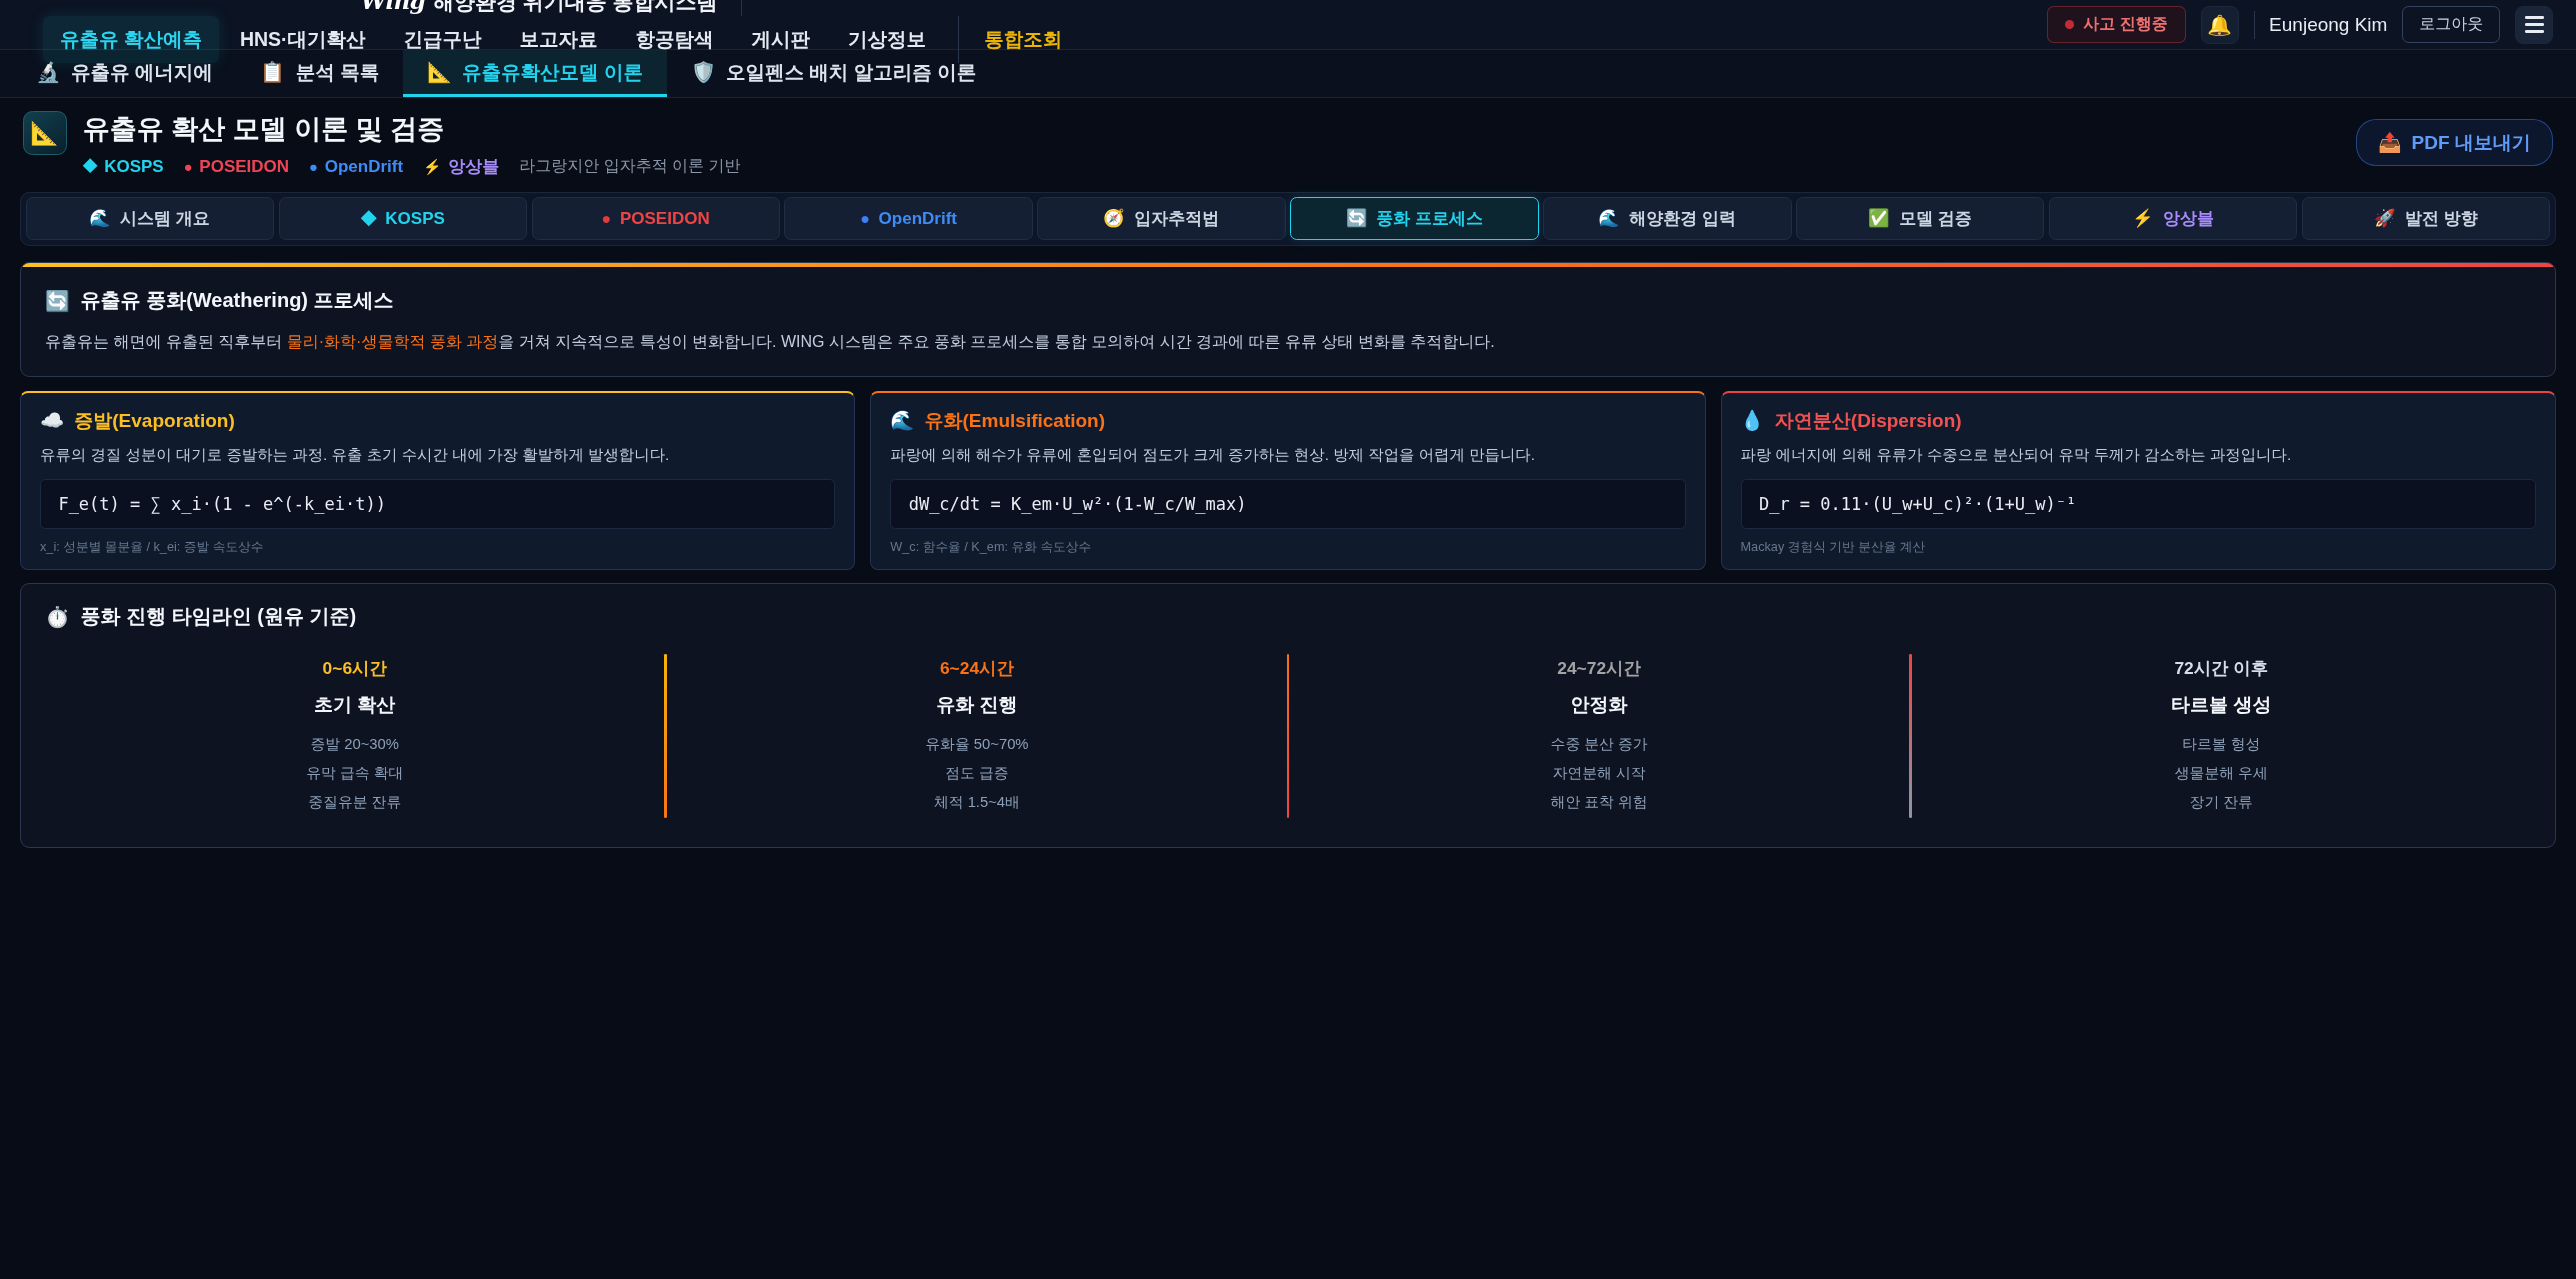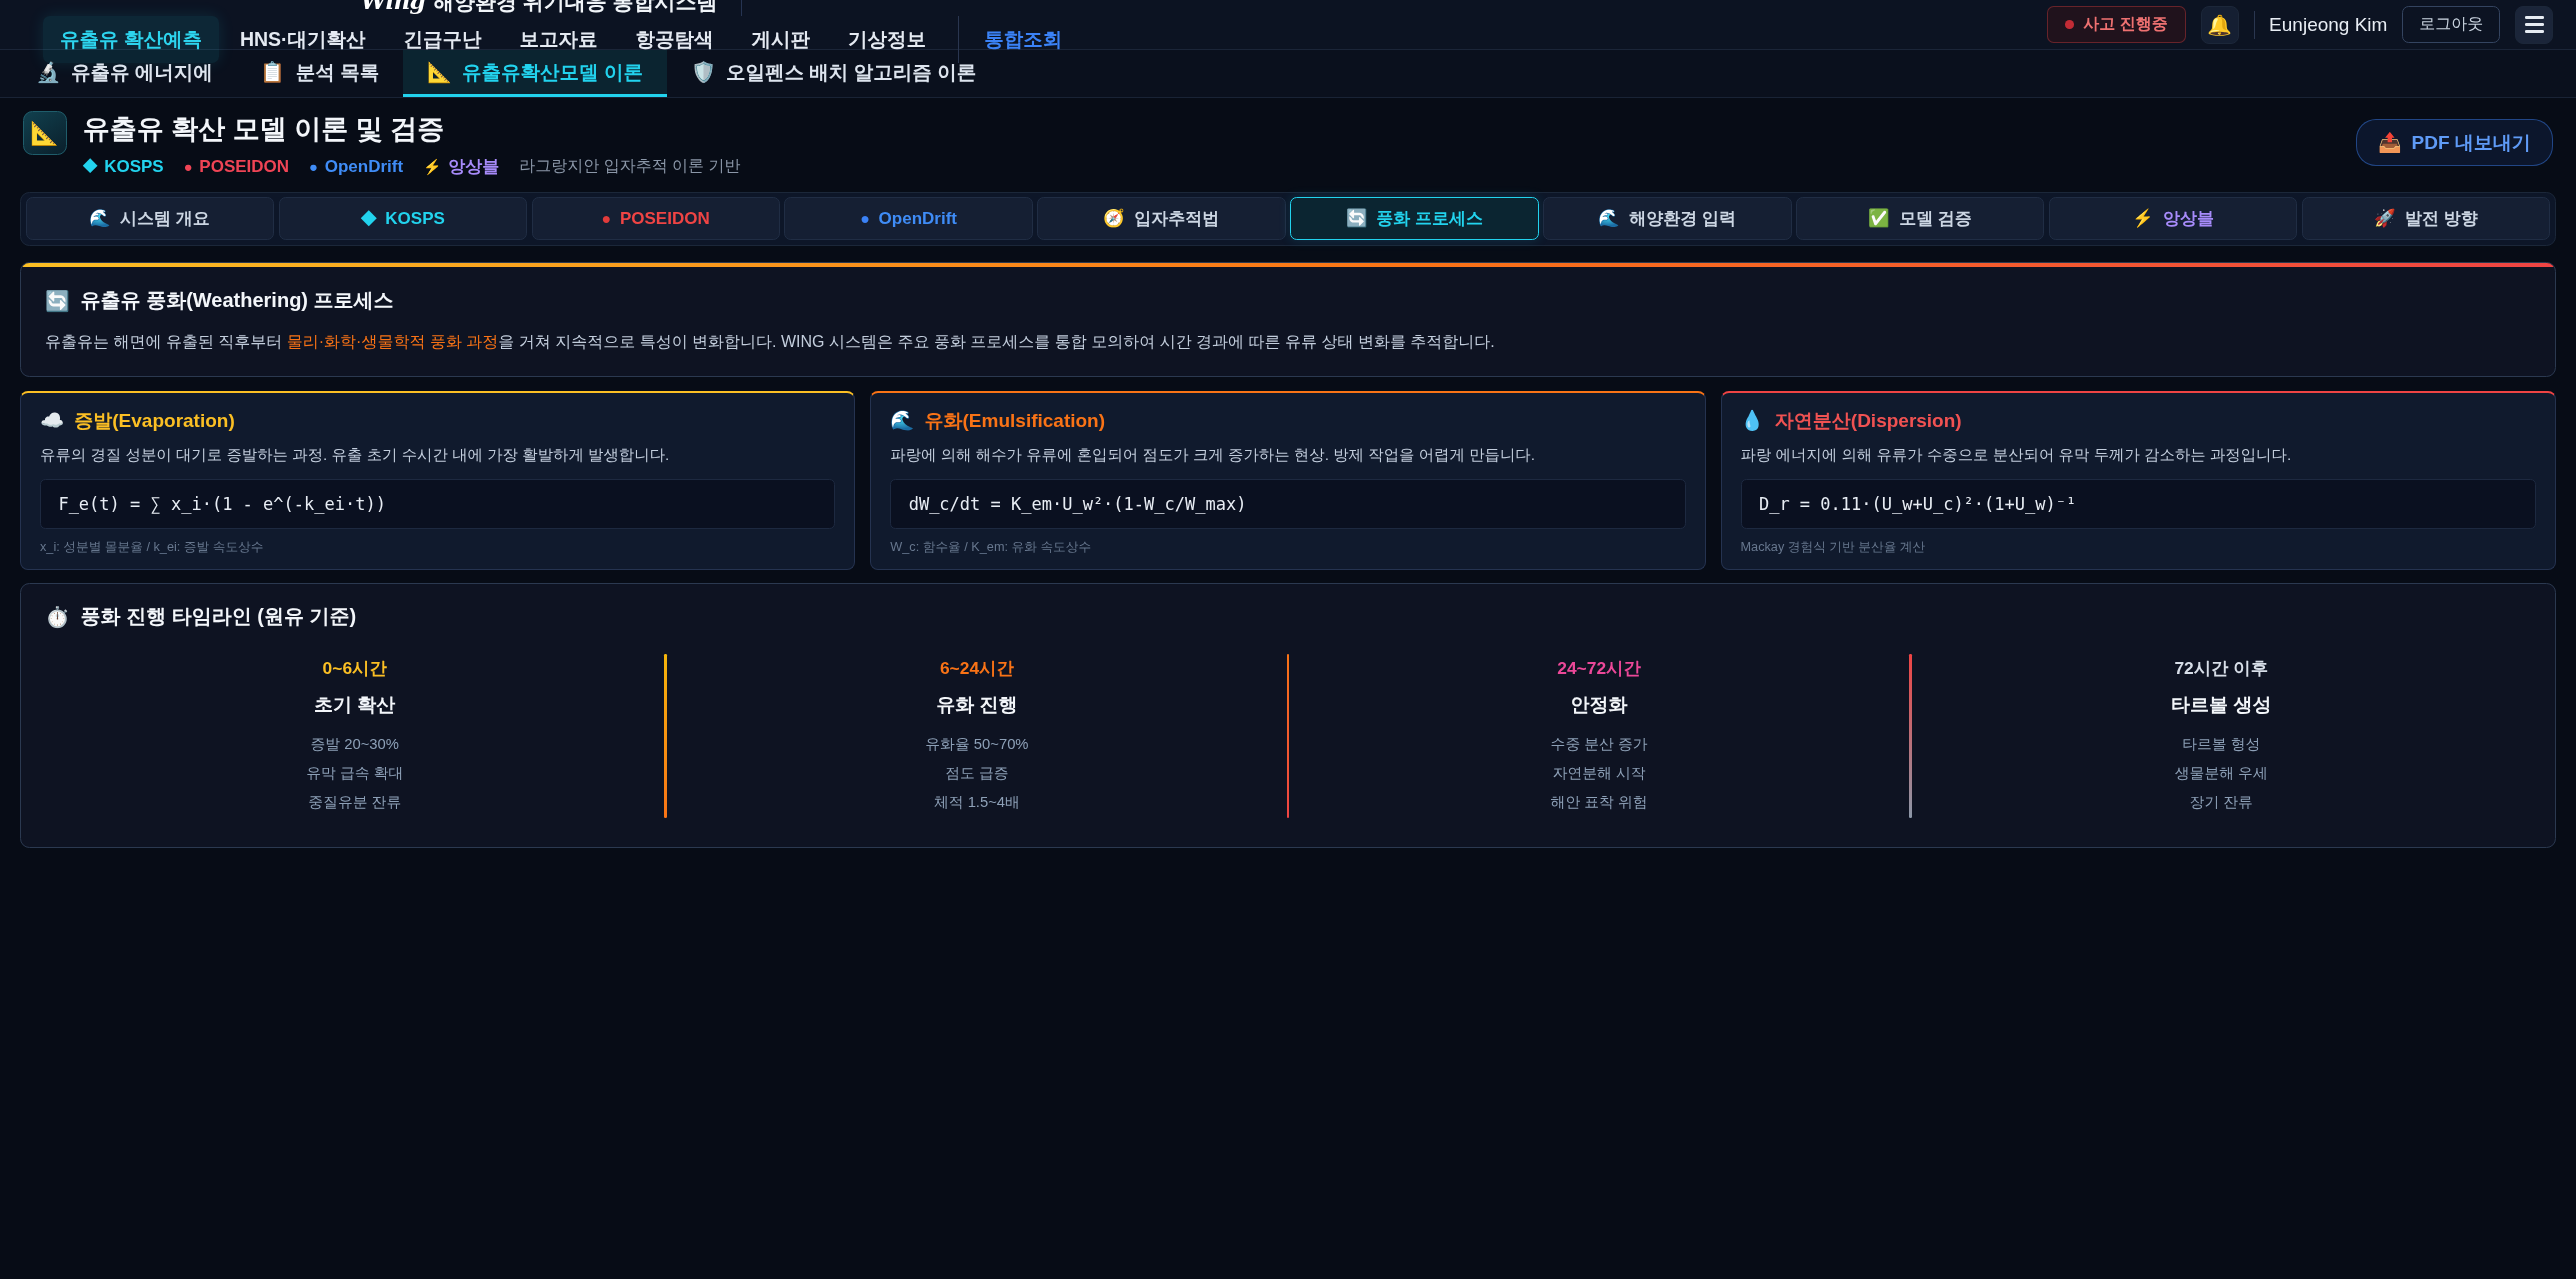--- a/index.html
+++ b/index.html
@@ -11,21 +11,21 @@
   .topnav { height:50px; background:#0c1322; border-bottom:0.7px solid #1b2538;
             display:flex; align-items:center; justify-content:space-between; padding:0 23px; }
   .topnav-left { display:flex; align-items:center;flex-direction:column; }
   .logo { display:flex; align-items:baseline; gap:8px; padding-right:23px; border-right:0.7px solid #263452; }
   .logo-wing { font-family:"DejaVu Serif", serif; font-style:italic; font-weight:700; font-size:23px; color:#ffffff; letter-spacing:-0.7px; }
   .logo-name { font-size:21px; font-weight:800; color:#f1f5f9; }
   .nav-items { display:flex; align-items:center; gap:4px; margin-left:20px; }
   .nav-item { font-size:19.5px; font-weight:700; color:#e5eaf2; padding:10px 17px; border-radius:6.7px; cursor:pointer; white-space:nowrap; }
   .nav-item.active { color:#2dd4ee; background:rgba(34,211,238,0.10); box-shadow:0 0 16px rgba(34,211,238,0.12); }
   .nav-item.sep { margin-left:10.7px; border-left:0.7px solid #2a3650; border-radius:0 6.7px 6.7px 0; padding-left:25.5px; }
-  .nav-item.accent-indigo { color:#3b82f6; }
+  .nav-item.accent-indigo { color:#eab308; }
   .topnav-right { display:flex; align-items:center; gap:14.8px; }
   .incident-badge { display:flex; align-items:center; gap:9.4px; font-size:16px; font-weight:700; color:#ee7171;
                     border:0.7px solid rgba(239,68,68,0.35); background:rgba(80,15,18,0.30); border-radius:6.7px; padding:7.4px 17.4px; }
   .incident-dot { width:8.7px; height:8.7px; border-radius:50%; background:#c22b35; }
   .icon-btn { width:38px; height:38px; border-radius:8px; background:#151f32; display:flex; align-items:center; justify-content:center;
               font-size:20px; cursor:pointer; border:0.7px solid #1c2739; }
   .v-divider { width:0.7px; height:28px; background:#2a3650; }
   .user-name { font-size:19px; color:#e8edf4; }
   .logout-btn { font-size:16px; color:#cbd5e1; border:0.7px solid #344460; border-radius:6.7px; padding:7.4px 16px; background:transparent; cursor:pointer; }
   .menu-btn { background:#1b2539; }
@@ -97,21 +97,21 @@
   
   .timeline { padding:19px 24px 25.5px; }
   .timeline .sec-title { margin-bottom:20px; }
   .tl-grid { display:grid; grid-template-columns:1fr 2.7px 1fr 2.7px 1fr 2.7px 1fr; align-items:stretch; }
   .tl-divider { width:2.7px; border-radius:1.3px; margin:4px 0; }
   .tl-d1 { background:linear-gradient(180deg,#f5b50b,#f97316); }
   .tl-d2 { background:linear-gradient(180deg,#f97316,#ef4444); }
   .tl-d3 { background:linear-gradient(180deg,#ef4444,#8b97a8); }
   .tl-col { text-align:center; padding:5.4px 16px; }
   .tl-time { font-size:17.4px; font-weight:800; margin-bottom:12px; }
-  .tl-time.c1 { color:#fbbf24; } .tl-time.c2 { color:#f97316; } .tl-time.c3 { color:#ec4899;text-align:center; } .tl-time.c4 { color:#d7dee8; }
+  .tl-time.c1 { color:#fbbf24; } .tl-time.c2 { color:#f97316; } .tl-time.c3 { color:#a3a3a3;text-align:center; } .tl-time.c4 { color:#d7dee8; }
   .tl-name { font-size:19px; font-weight:800; color:#f3f6fa; margin-bottom:12px; }
   .tl-detail { font-size:14.8px; color:#8da0b7; line-height:1.95; }
 </style>
 </head>
 <body>
 
 <div class="app">
 
   <header class="topnav">
     <div class="topnav-left">

